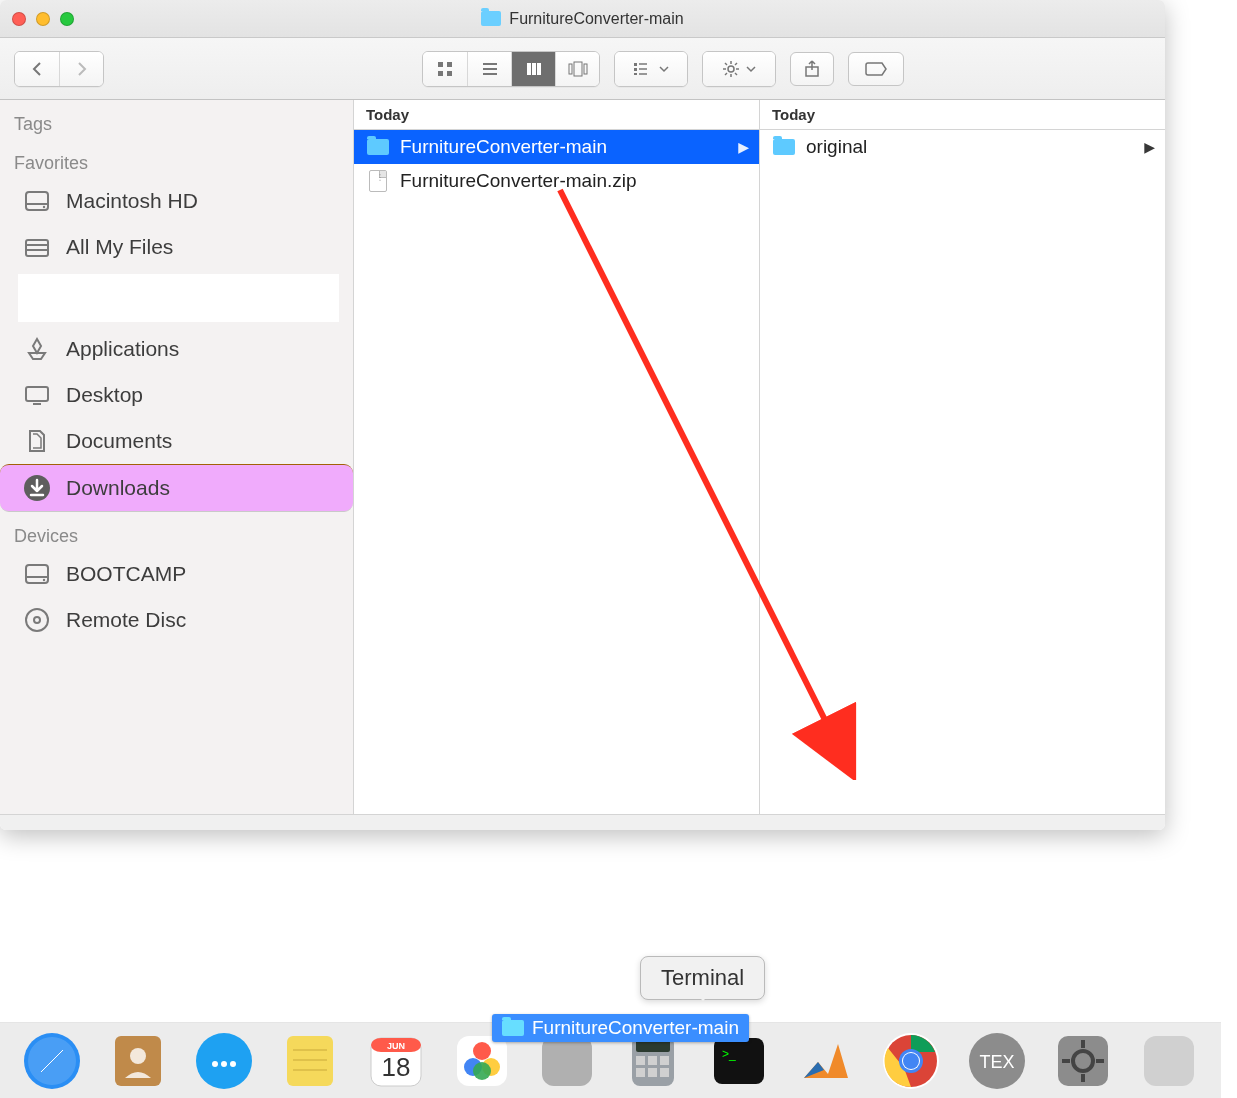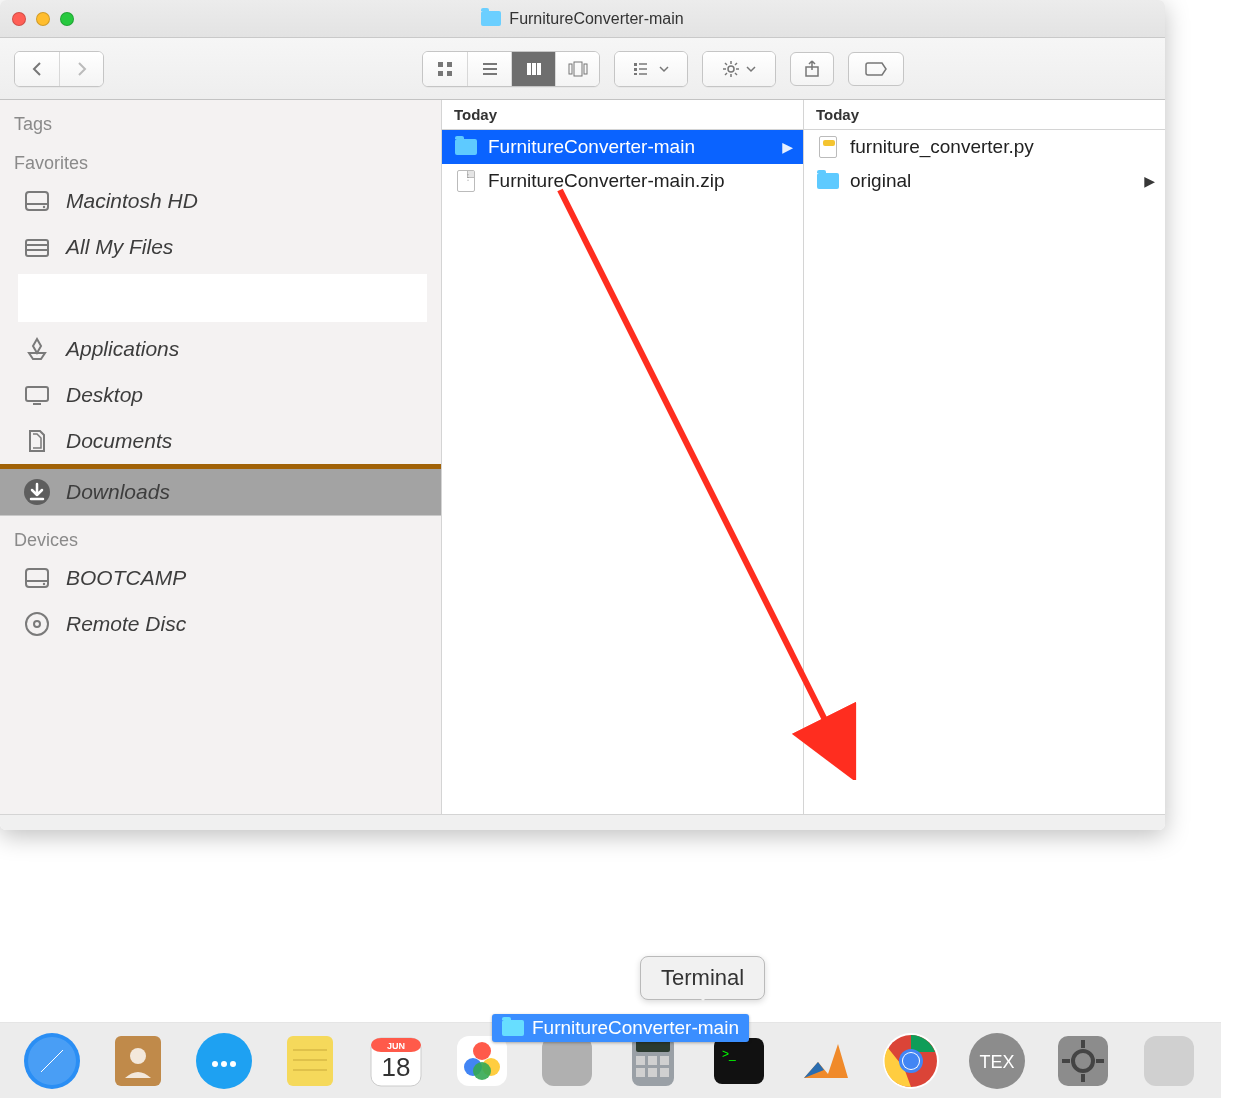--- a/index.html
+++ b/index.html
@@ -14,25 +14,25 @@
   .title-wrap { position: absolute; left: 0; right: 0; display: flex; justify-content: center; align-items: center; gap: 8px; pointer-events: none; }
   .title-wrap span { font-size: 16px; color: #333; }
   .folder-title-icon { width: 20px; height: 15px; background: #6bcfff; border-radius: 2px; position: relative; }
   .folder-title-icon:before { content: ""; position: absolute; top: -3px; left: 0; width: 8px; height: 3px; background: #6bcfff; border-radius: 2px 2px 0 0; }
   .toolbar { height: 62px; background: linear-gradient(#f6f6f6,#eeeeee); border-bottom: 1px solid #c3c3c3; display: flex; align-items: center; padding: 0 14px; gap: 14px; position: relative; }
   .btn-group { display: flex; border: 1px solid #c5c5c5; border-radius: 6px; overflow: hidden; background: #fff; box-shadow: 0 1px 0 rgba(0,0,0,0.03); }
   .btn { height: 34px; min-width: 44px; display: flex; align-items: center; justify-content: center; background: linear-gradient(#ffffff,#f4f4f4); color: #555; border-left: 1px solid #d8d8d8; }
   .btn:first-child { border-left: none; }
   .btn.active { background: #6e6e6e; color: #fff; }
   .btn.single { border: 1px solid #c5c5c5; border-radius: 6px; }
-  .sidebar { width: 442px; background: #f4f2f2; border-right: 1px solid #d4d4d4; overflow: auto; }
+  .sidebar { width: 354px; background: #f4f2f2; border-right: 1px solid #d4d4d4; overflow: auto; }
   .body { flex: 1; display: flex; min-height: 0; }
   .sb-head { padding: 14px 14px 4px 14px; color: #8a8a8a; font-size: 18px; }
-  .sb-item { display: flex; align-items: center; gap: 14px; padding: 8px 14px 8px 22px; font-size: 21px; color: #3d3d3d; font-style: italic; }
-  .sb-item.selected { background: #a3a3a3; border-top: 5px solid #a16207; border-bottom: 1px solid #c9c9c9; }
+  .sb-item { display: flex; align-items: center; gap: 14px; padding: 8px 14px 8px 22px; font-size: 21px; color: #3d3d3d; }
+  .sb-item.selected { background: #f0abfc; border-top: 1px solid #a16207; border-bottom: 1px solid #c9c9c9; border-radius: 9px; }
   .sb-icon { width: 30px; height: 30px; display: flex; align-items: center; justify-content: center; color: #7a7a7a; }
   .blank-row { height: 48px; background: #fff; margin: 4px 14px 4px 18px; }
   .column { flex: 1; border-right: 1px solid #d4d4d4; display: flex; flex-direction: column; min-width: 0; }
   .col-head { padding: 6px 12px; font-size: 15px; font-weight: 600; color: #333; border-bottom: 1px solid #d4d4d4; background: #fff; }
   .col-body { flex: 1; overflow: auto; background: #fff; }
   .row { display: flex; align-items: center; gap: 10px; padding: 5px 10px 5px 12px; font-size: 19px; color: #222; position: relative; }
   .row.selected { background: #0a63ff; color: #fff; }
   .row .chev { margin-left: auto; color: inherit; opacity: 0.9; font-size: 14px; }
   .ficon { width: 24px; height: 24px; display: flex; align-items: center; justify-content: center; }
   .folder-blue { width: 22px; height: 16px; background: #5ecaff; border-radius: 2px; position: relative; }
@@ -268,26 +268,20 @@
             </div>
             <span>FurnitureConverter-main.zip</span>
           </div>
         </div>
     </div>
     <div class="column" style="border-right:none">
       <div class="col-head">Today</div>
       <div class="col-body" id="col1">
           <div class="row">
             <div class="ficon">
-              <div class="file-py"></div>
-            </div>
-            <span>furniture_converter.py</span>
-          </div>
-          <div class="row">
-            <div class="ficon">
               <div class="folder-blue"></div>
             </div>
             <span>original</span>
             <span class="chev">▶</span>
           </div>
         </div>
     </div>
   </div>
   <div class="statusarea"></div>
 </div>

